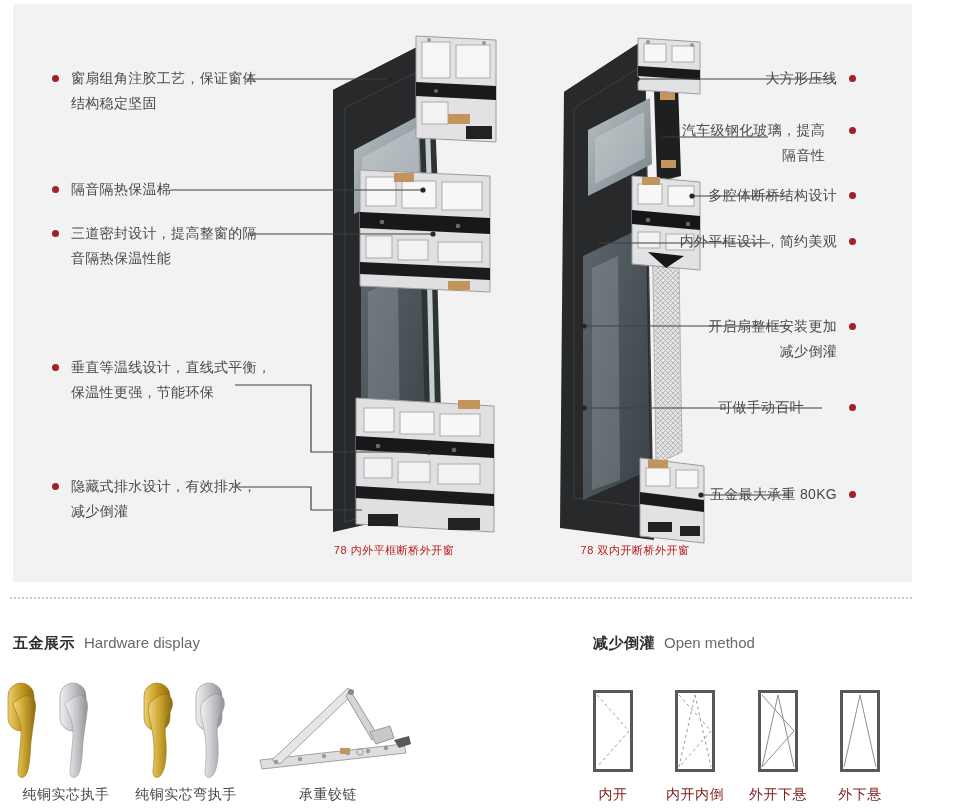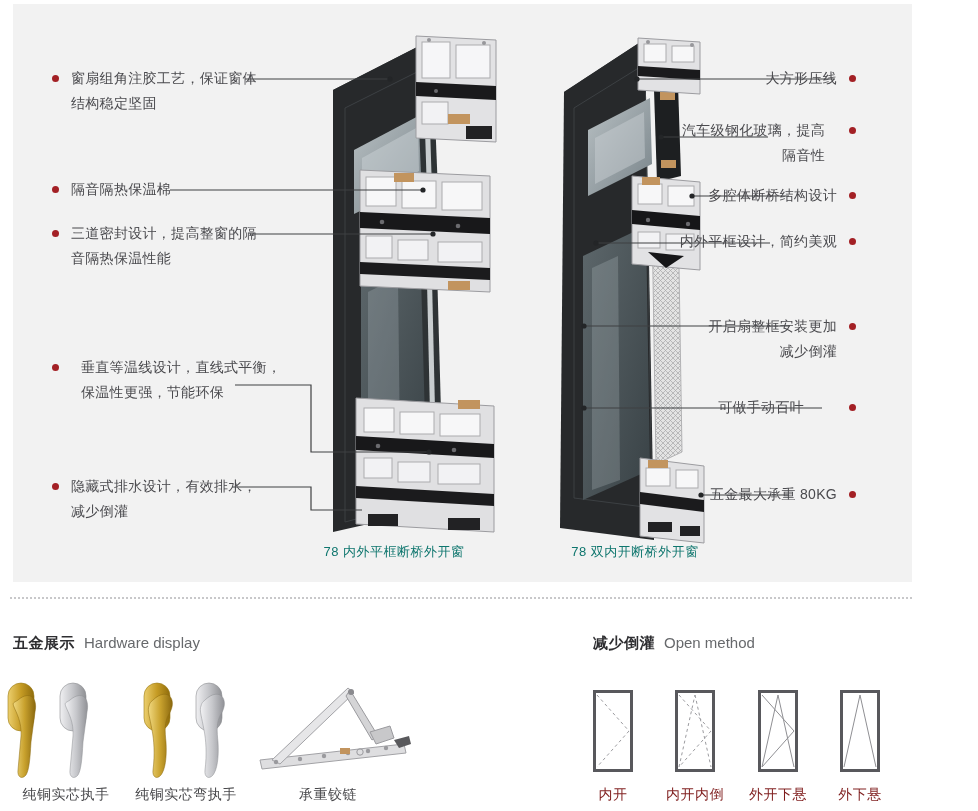--- a/index.html
+++ b/index.html
@@ -14,21 +14,21 @@
   .abs{position:absolute;}
   svg{display:block;}
   
   .callout{position:absolute; display:flex; align-items:flex-start; font-size:14px; line-height:25px; color:var(--text,#4a4a4e); letter-spacing:.3px;}
   .callout .bullet{width:7px; height:7px; border-radius:50%; background:var(--accent_red,#a32025); margin-top:9px; flex:0 0 auto;}
   .callout.co-left .bullet{margin-right:12px;}
   .callout.co-right{text-align:right;}
   .callout.co-right .bullet{margin-left:12px;}
   .callout .ln{display:block; min-height:1px;}
   
-  .caption{position:absolute; width:200px; text-align:center; font-size:13px; color:#0f766e; letter-spacing:.5px;}
+  .caption{position:absolute; width:200px; text-align:center; font-size:11px; color:#b91c1c; letter-spacing:.5px;}
   .divider{position:absolute; left:10px; top:597px; width:958px; border-top:2px dotted #c8c8ca;}
   .section-title{position:absolute; display:flex; align-items:baseline; gap:9px;}
   .section-title .zh{font-size:15px; font-weight:700; color:#2e2e31; letter-spacing:.5px;}
   .section-title .en{font-size:15px; color:#67696c;}
   .item-label{position:absolute; width:112px; text-align:center; font-size:14px; color:#48484b; letter-spacing:.5px;}
   .om-label{position:absolute; width:90px; text-align:center; font-size:14px; color:#7f1d1d; letter-spacing:.5px;}
   .leader{position:absolute; left:0; top:0; pointer-events:none;}
 </style>
 </head>
 <body>
@@ -229,21 +229,21 @@
       <span class="ln">隔音隔热保温棉</span>
     </div>
   </div>
   <div class="callout co-left" style="left:52px; top:221px;">
     <span class="bullet"></span>
     <div>
       <span class="ln">三道密封设计，提高整窗的隔</span>
       <span class="ln">音隔热保温性能</span>
     </div>
   </div>
-  <div class="callout co-left" style="left:52px; top:355px;gap:10px;">
+  <div class="callout co-left" style="left:52px; top:355px;">
     <span class="bullet"></span>
     <div>
       <span class="ln">垂直等温线设计，直线式平衡，</span>
       <span class="ln">保温性更强，节能环保</span>
     </div>
   </div>
   <div class="callout co-left" style="left:52px; top:474px;">
     <span class="bullet"></span>
     <div>
       <span class="ln">隐藏式排水设计，有效排水，</span>

